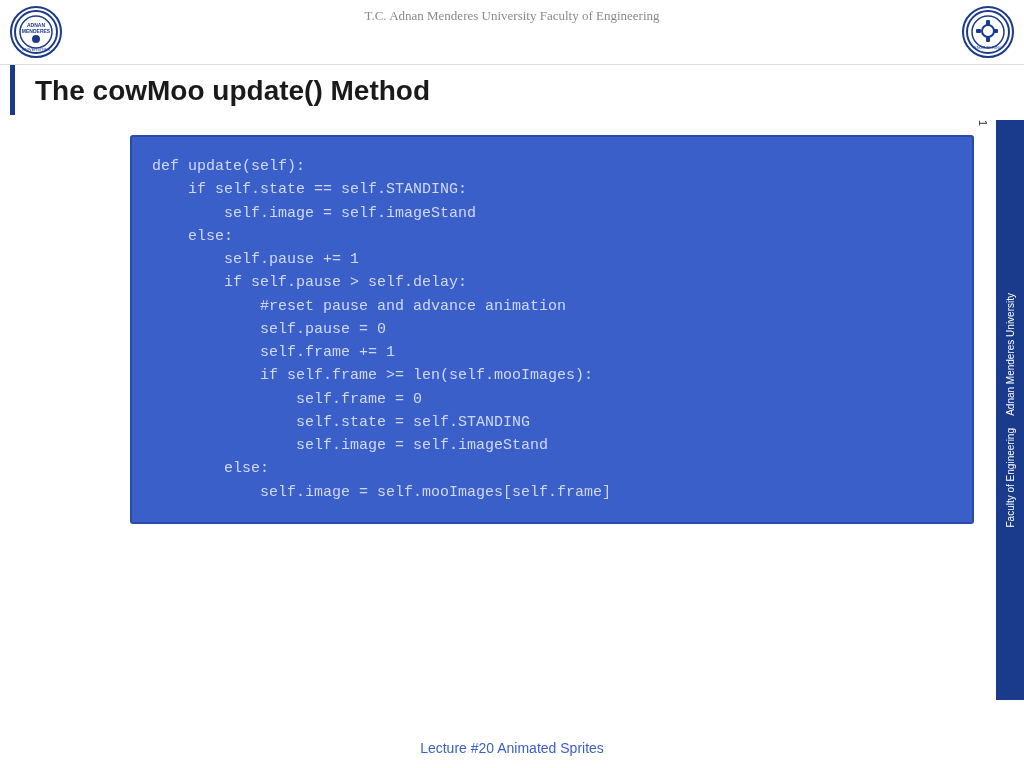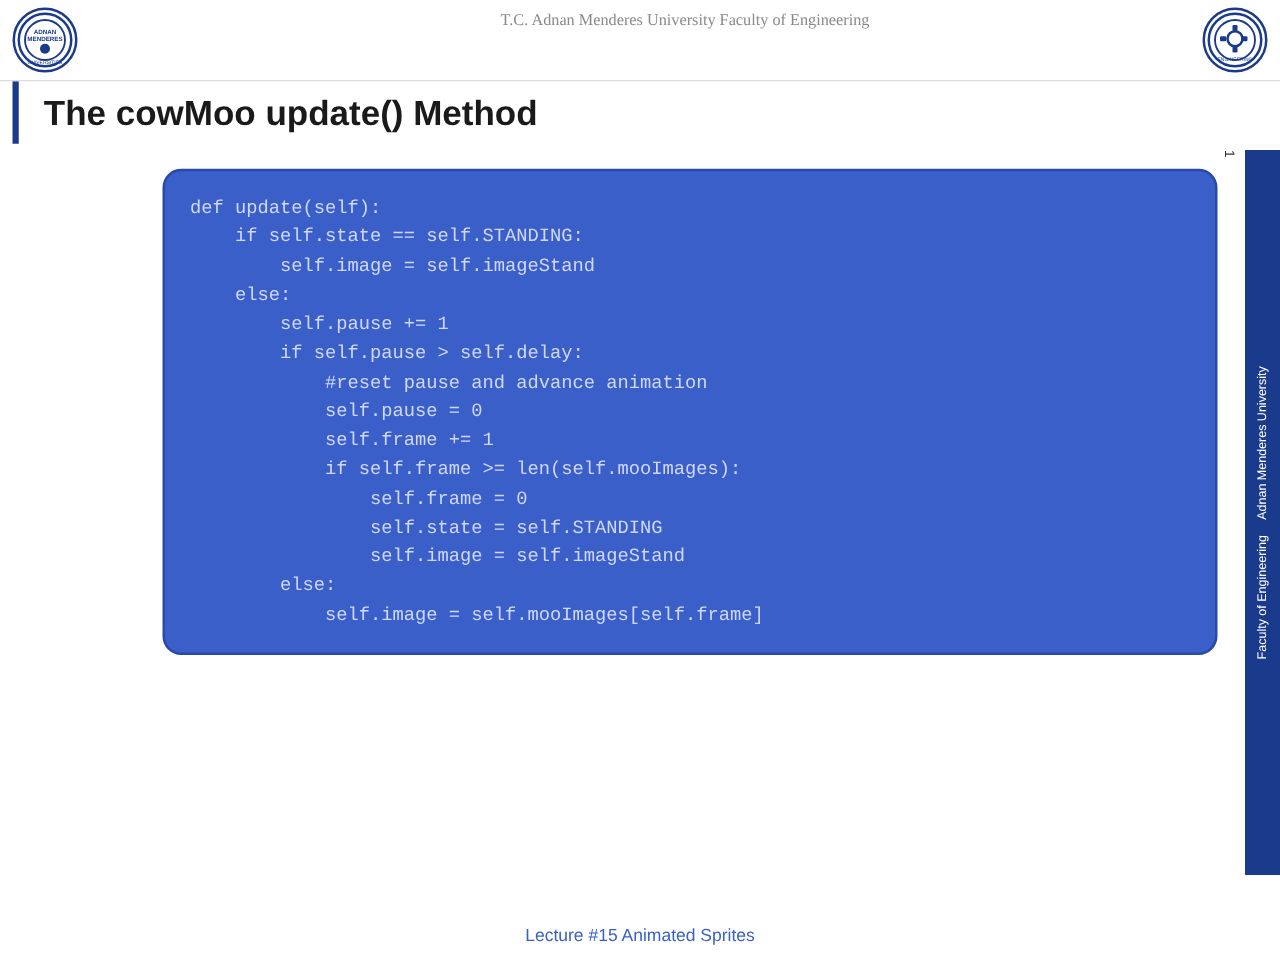--- a/index.html
+++ b/index.html
@@ -50,21 +50,20 @@
       position: absolute;
       left: 50%;
       transform: translateX(-50%);
       top: 8px;
       text-align: center;
       color: #8a8a8a;
       font-size: 13px;
       font-weight: normal;
       font-family: 'Times New Roman', serif;
       white-space: nowrap;
-      margin-left: 36px;
     }
 
     
     .slide-title {
       padding: 10px 20px 8px 20px;
       border-left: 5px solid #1a3a8c;
       margin: 0 10px;
     }
 
     .slide-title h1 {
@@ -99,21 +98,21 @@
       white-space: nowrap;
       font-family: Arial, sans-serif;
     }
 
     
     .code-container {
       margin: 20px 50px 20px 130px;
       background: #3a5fc8;
       border: 2px solid #2a4aaa;
       padding: 18px 20px;
-      border-radius: 15px;
+      border-radius: 3px;
       overflow: hidden;
     }
 
     .code-block {
       font-family: 'Courier New', Courier, monospace;
       font-size: 15px;
       color: #d0d8ff;
       line-height: 1.55;
       white-space: pre;
     }
@@ -189,14 +188,14 @@
 <div class="right-sidebar">
   <span class="right-sidebar-text">Adnan Menderes University</span>
   <span class="right-sidebar-text" style="margin-top:10px;">Faculty of Engineering</span>
 </div>
 
 <div class="code-container">
   <code class="code-block" id="code-display"><span class="code-line">def update(self):</span><span class="code-line">    if self.state == self.STANDING:</span><span class="code-line">        self.image = self.imageStand</span><span class="code-line">    else:</span><span class="code-line">        self.pause += 1</span><span class="code-line">        if self.pause &gt; self.delay:</span><span class="code-line">            #reset pause and advance animation</span><span class="code-line">            self.pause = 0</span><span class="code-line">            self.frame += 1</span><span class="code-line">            if self.frame &gt;= len(self.mooImages):</span><span class="code-line">                self.frame = 0</span><span class="code-line">                self.state = self.STANDING</span><span class="code-line">                self.image = self.imageStand</span><span class="code-line">        else:</span><span class="code-line">            self.image = self.mooImages[self.frame]</span></code>
 </div>
 
 <div class="footer">
-  <span>Lecture #15 Animated Sprites</span>
+  <span>Lecture #20 Animated Sprites</span>
 </div>
 
 </body></html>

